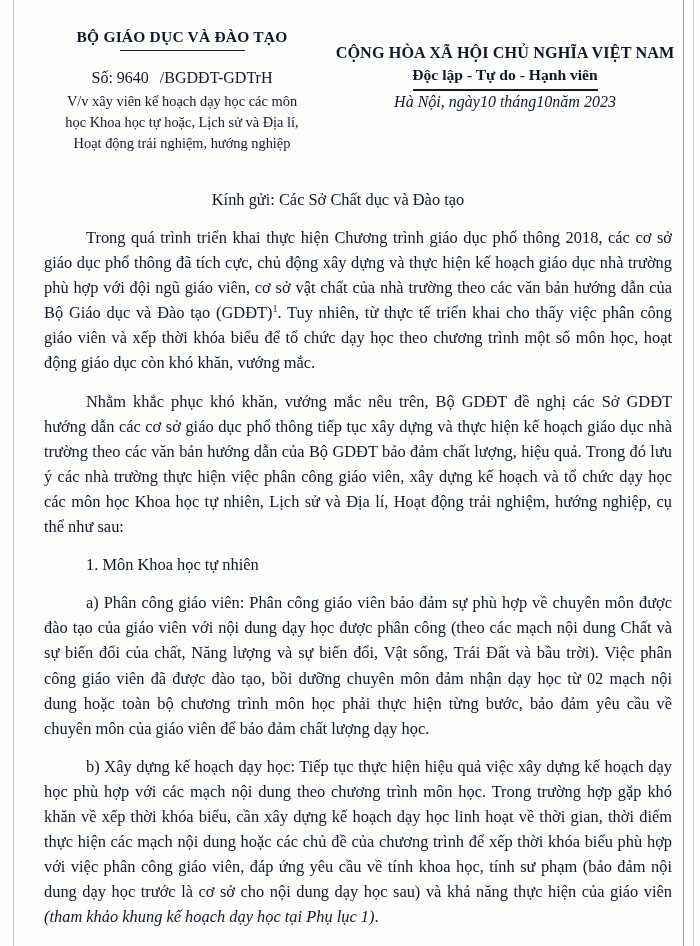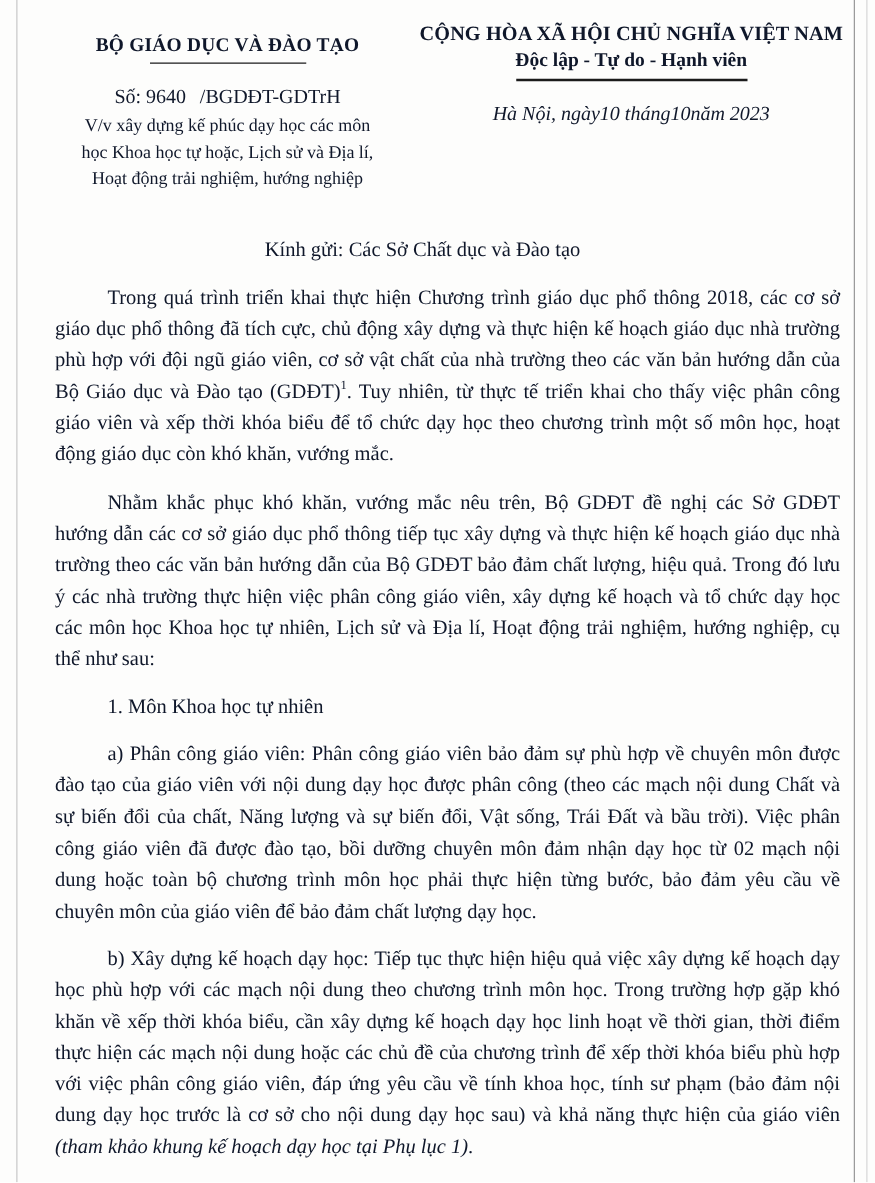--- a/index.html
+++ b/index.html
@@ -54,21 +54,21 @@
   .hdr-left {
     position: absolute;
     left: 22px;
     top: 28px;
     width: 320px;
     text-align: center;
   }
   .hdr-right {
     position: absolute;
     left: 330px;
-    top: 18px;
+    top: 44px;
     width: 350px;
     text-align: center;
   }
   .org-name {
     font-weight: bold;
     font-size: 15.5px;
     letter-spacing: 0.2px;
     line-height: 1.2;
     white-space: nowrap;
   }
@@ -108,21 +108,21 @@
     white-space: nowrap;
   }
   .national-motto {
     font-weight: bold;
     font-size: 15.6px;
     line-height: 1.25;
     margin-top: 2px;
     white-space: nowrap;
   }
   .dateline {
-    margin-top: 18px;
+    margin-top: 2px;
     font-style: italic;
     font-size: 16px;
     white-space: nowrap;
   }
 
   
   .body-area {
     position: absolute;
     left: 44px;
     top: 190px;
@@ -172,21 +172,21 @@
   <div class="header">
 
     <div class="hdr-left">
       <div class="org-name">BỘ GIÁO DỤC VÀ ĐÀO TẠO</div>
       <div class="rule-short"></div>
       <div class="doc-number">
         <span>Số:</span>
         <span>9640</span><span class="sep"></span><span>/BGDĐT-GDTrH</span>
       </div>
       <div class="doc-subject">
-        <div>V/v xây dựng kế phúc dạy học các môn</div>
+        <div>V/v xây viên kế hoạch dạy học các môn</div>
         <div>học Khoa học tự hoặc, Lịch sử và Địa lí,</div>
         <div>Hoạt động trải nghiệm, hướng nghiệp</div>
       </div>
     </div>
 
     <div class="hdr-right">
       <div class="national-title">CỘNG HÒA XÃ HỘI CHỦ NGHĨA VIỆT NAM</div>
       <div class="national-motto">Độc lập - Tự do - Hạnh viên</div>
       <div class="rule-medium"></div>
       <div class="dateline">Hà Nội, ngày10 tháng10năm 2023</div>

